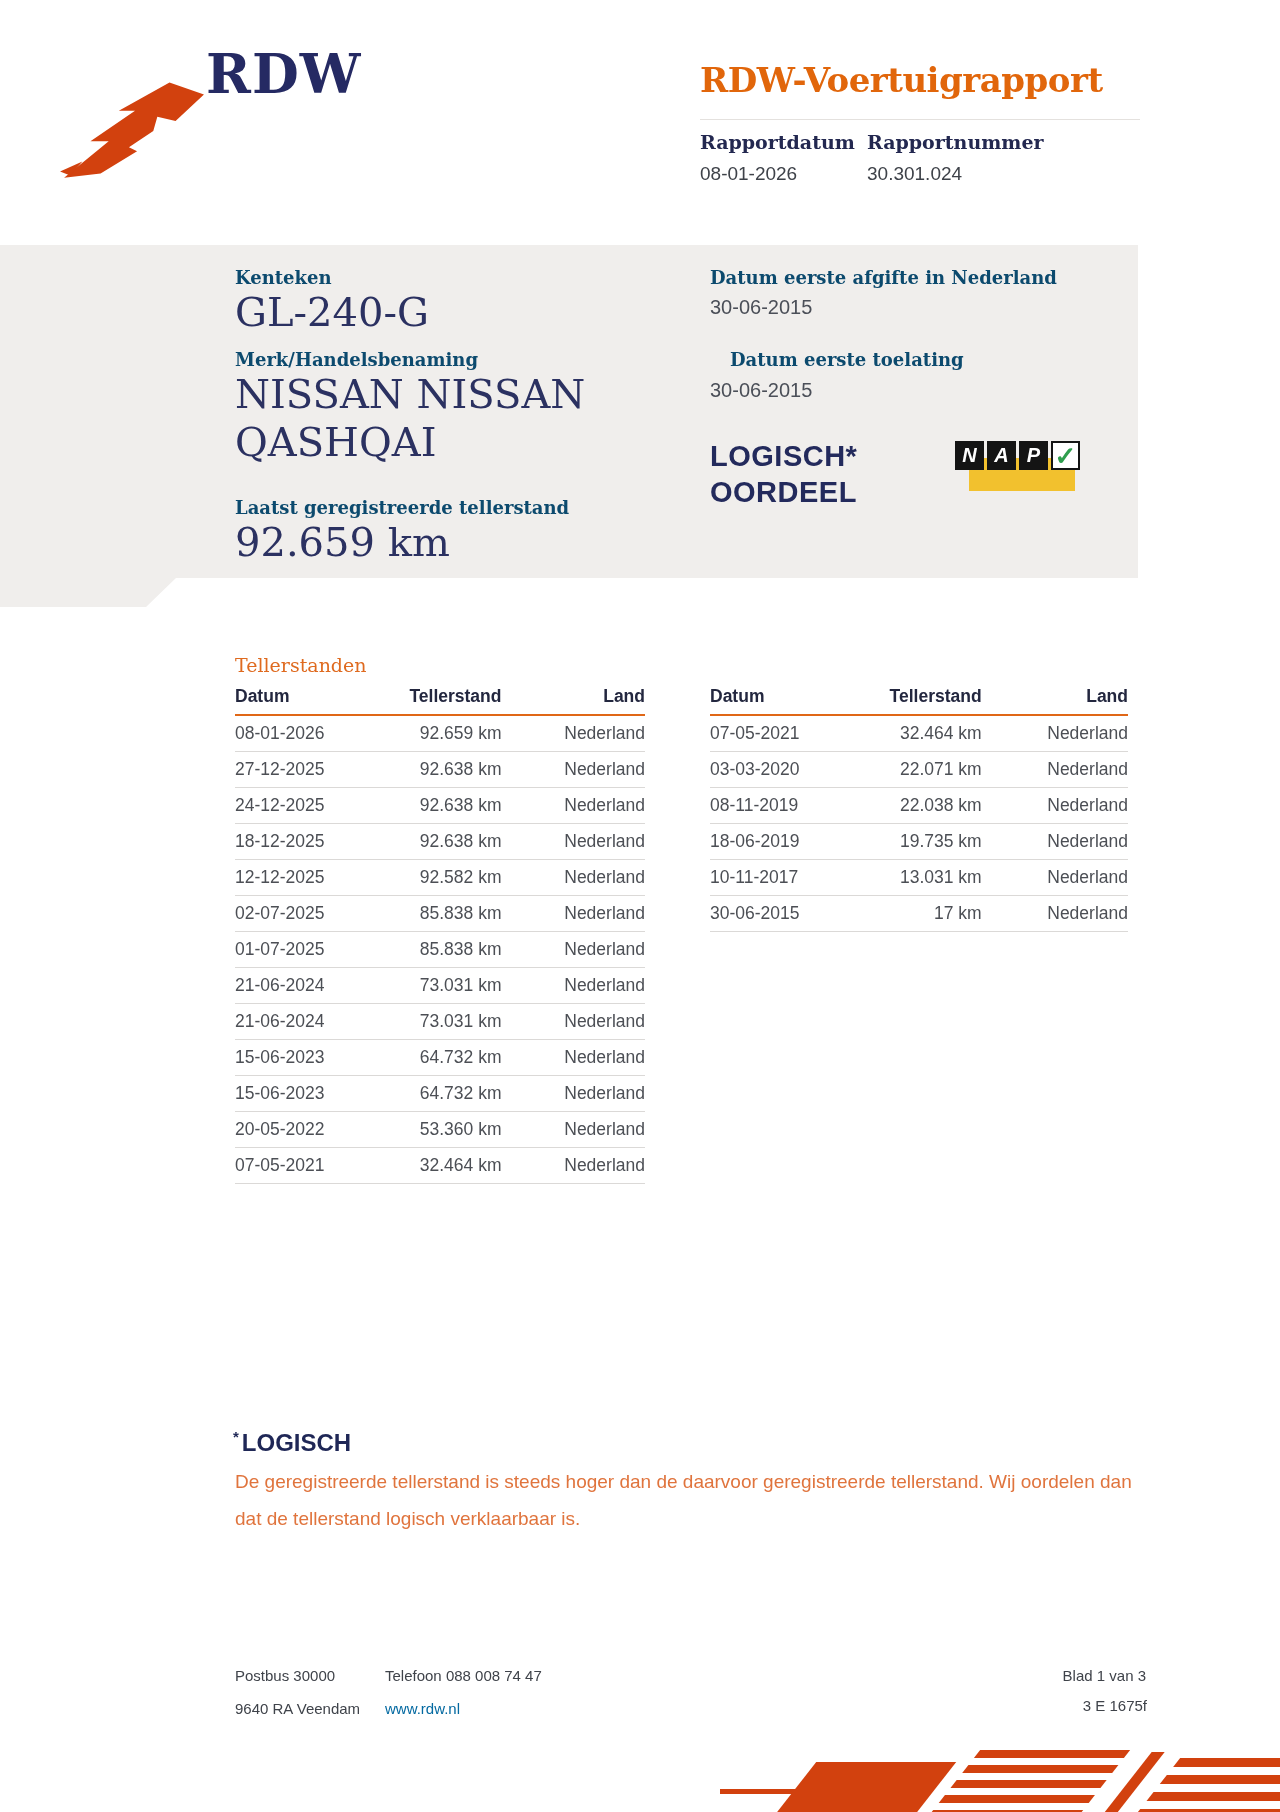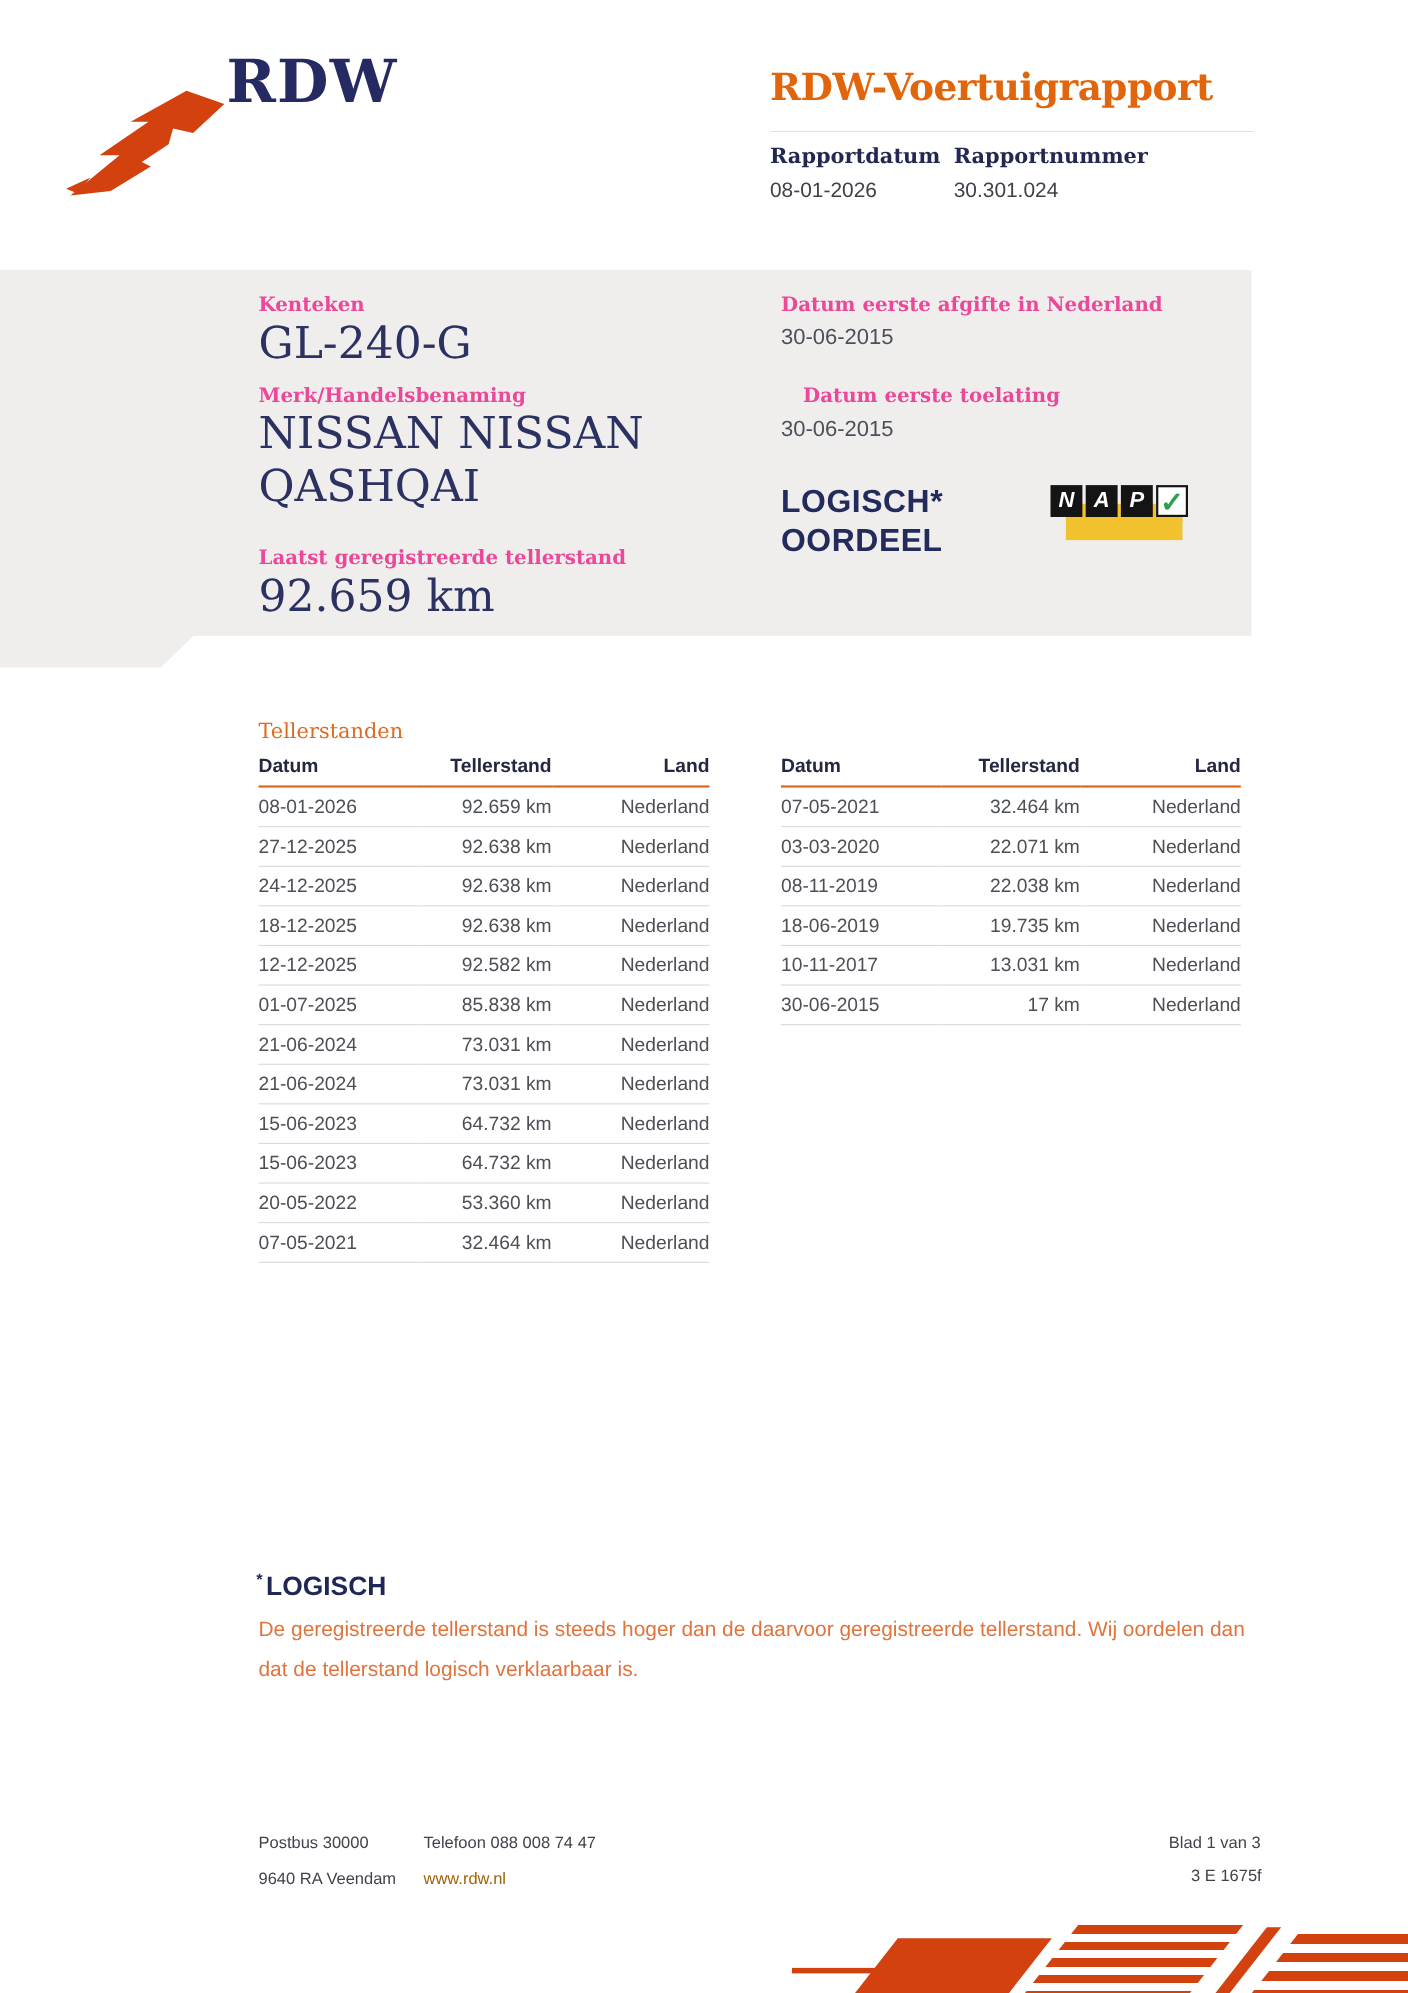--- a/index.html
+++ b/index.html
@@ -29,21 +29,21 @@
   .meta-value { font-size:19px; color:#3e4249; margin-top:10px; }
 
   
   .panel {
     position:absolute; left:0; top:245px; width:1138px; height:362px;
     background:#f0eeec;
     clip-path: polygon(0 0, 1138px 0, 1138px 333px, 176px 333px, 146px 362px, 0 362px);
   }
   .p-label {
     position:absolute; font-family:"DejaVu Serif", serif; font-weight:700;
-    font-size:18px; color:#ec4899;
+    font-size:18px; color:#0c4a6e;
   }
   .p-big {
     position:absolute; font-family:"DejaVu Serif", serif; font-weight:400;
     font-size:40px; color:#2b3161; line-height:1.2;
   }
   .p-date { position:absolute; font-size:20px; color:#4b4f58; }
   .oordeel {
     position:absolute; left:710px; top:438px;
     font-weight:bold; font-size:29px; line-height:1.25; color:#232a5c;
     letter-spacing:0.5px;
@@ -94,21 +94,21 @@
   .expl-text {
     position:absolute; left:235px; top:1463px; width:918px;
     font-size:19px; line-height:1.95; color:#e0743d;
   }
 
   
   .foot { position:absolute; font-size:15px; color:#3f434a; }
   .f-postbus  { left:235px; top:1667px; }
   .f-veendam  { left:235px; top:1700px; }
   .f-phone    { left:385px; top:1667px; }
-  .f-web      { left:385px; top:1700px; color:#a16207; text-decoration:none; }
+  .f-web      { left:385px; top:1700px; color:#0369a1; text-decoration:none; }
   .f-page     { right:134px; top:1667px; }
   .f-code     { right:133px; top:1697px; }
 
   
   .stripes { position:absolute; right:0; bottom:0; width:560px; height:66px; overflow:hidden; }
   .stripes > div { position:absolute; }
   .s-line    { left:0;   top:43px; width:80px;  height:5px;  background:#d2410e; }
   .s-solid   { left:72px;  top:16px; width:140px; height:62px; background:#d2410e; transform:skewX(-38deg); }
   .s-stripe1 { left:232px; top:4px;  width:150px; height:72px; transform:skewX(-38deg);
                background:repeating-linear-gradient(#d2410e 0 8px, #ffffff 8px 15px); }
@@ -197,20 +197,25 @@
       <td>18-12-2025</td>
       <td>92.638 km</td>
       <td>Nederland</td>
     </tr>
         <tr>
       <td>12-12-2025</td>
       <td>92.582 km</td>
       <td>Nederland</td>
     </tr>
         <tr>
+      <td>02-07-2025</td>
+      <td>85.838 km</td>
+      <td>Nederland</td>
+    </tr>
+        <tr>
       <td>01-07-2025</td>
       <td>85.838 km</td>
       <td>Nederland</td>
     </tr>
         <tr>
       <td>21-06-2024</td>
       <td>73.031 km</td>
       <td>Nederland</td>
     </tr>
         <tr>

